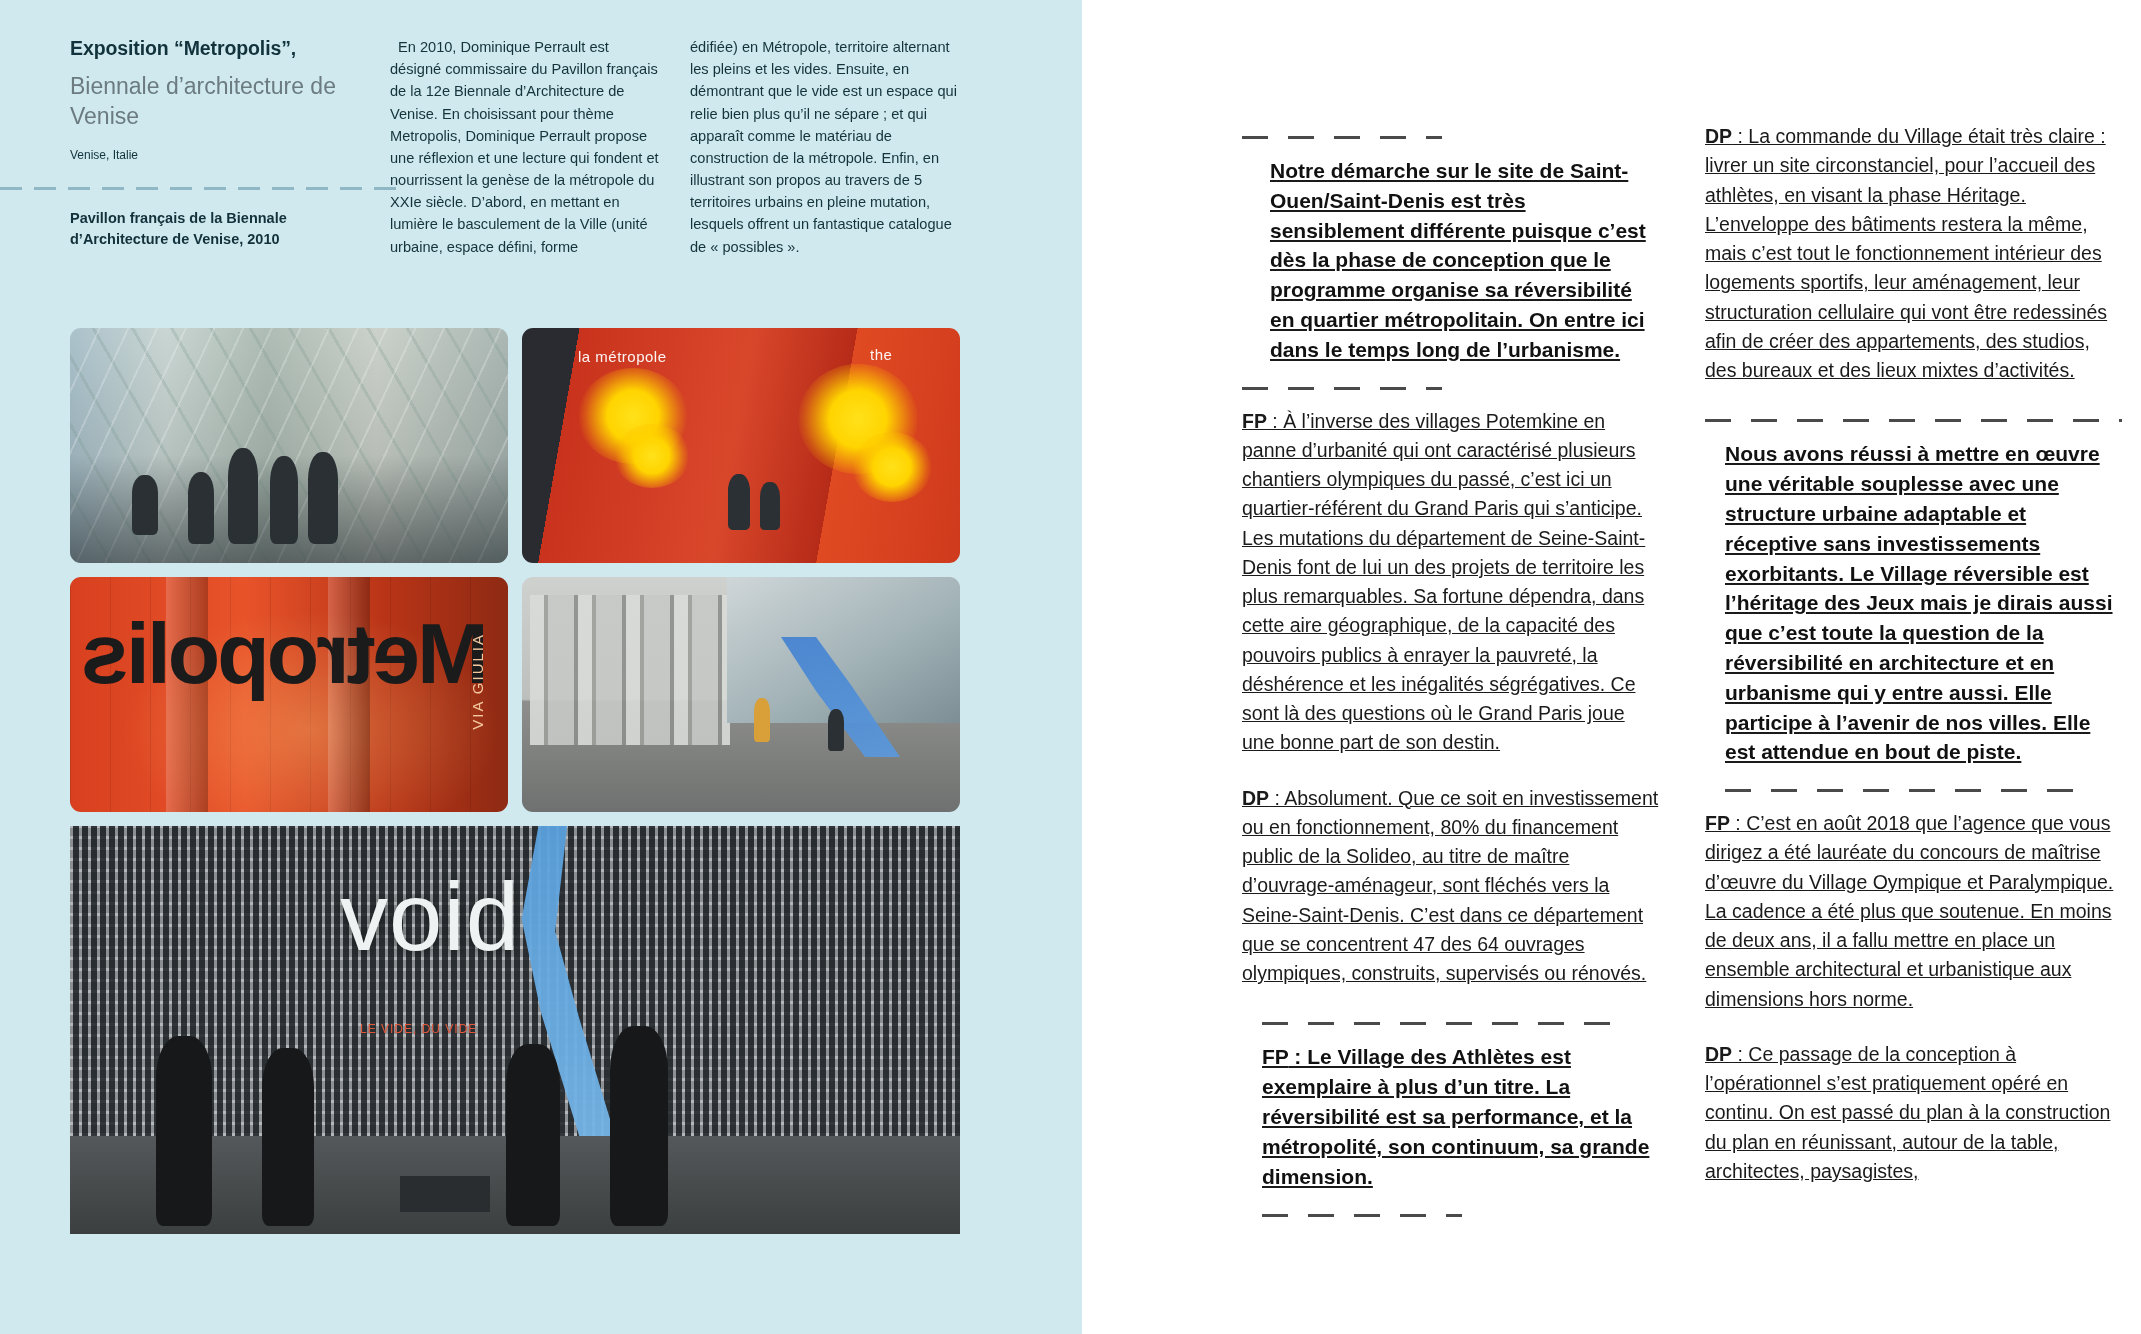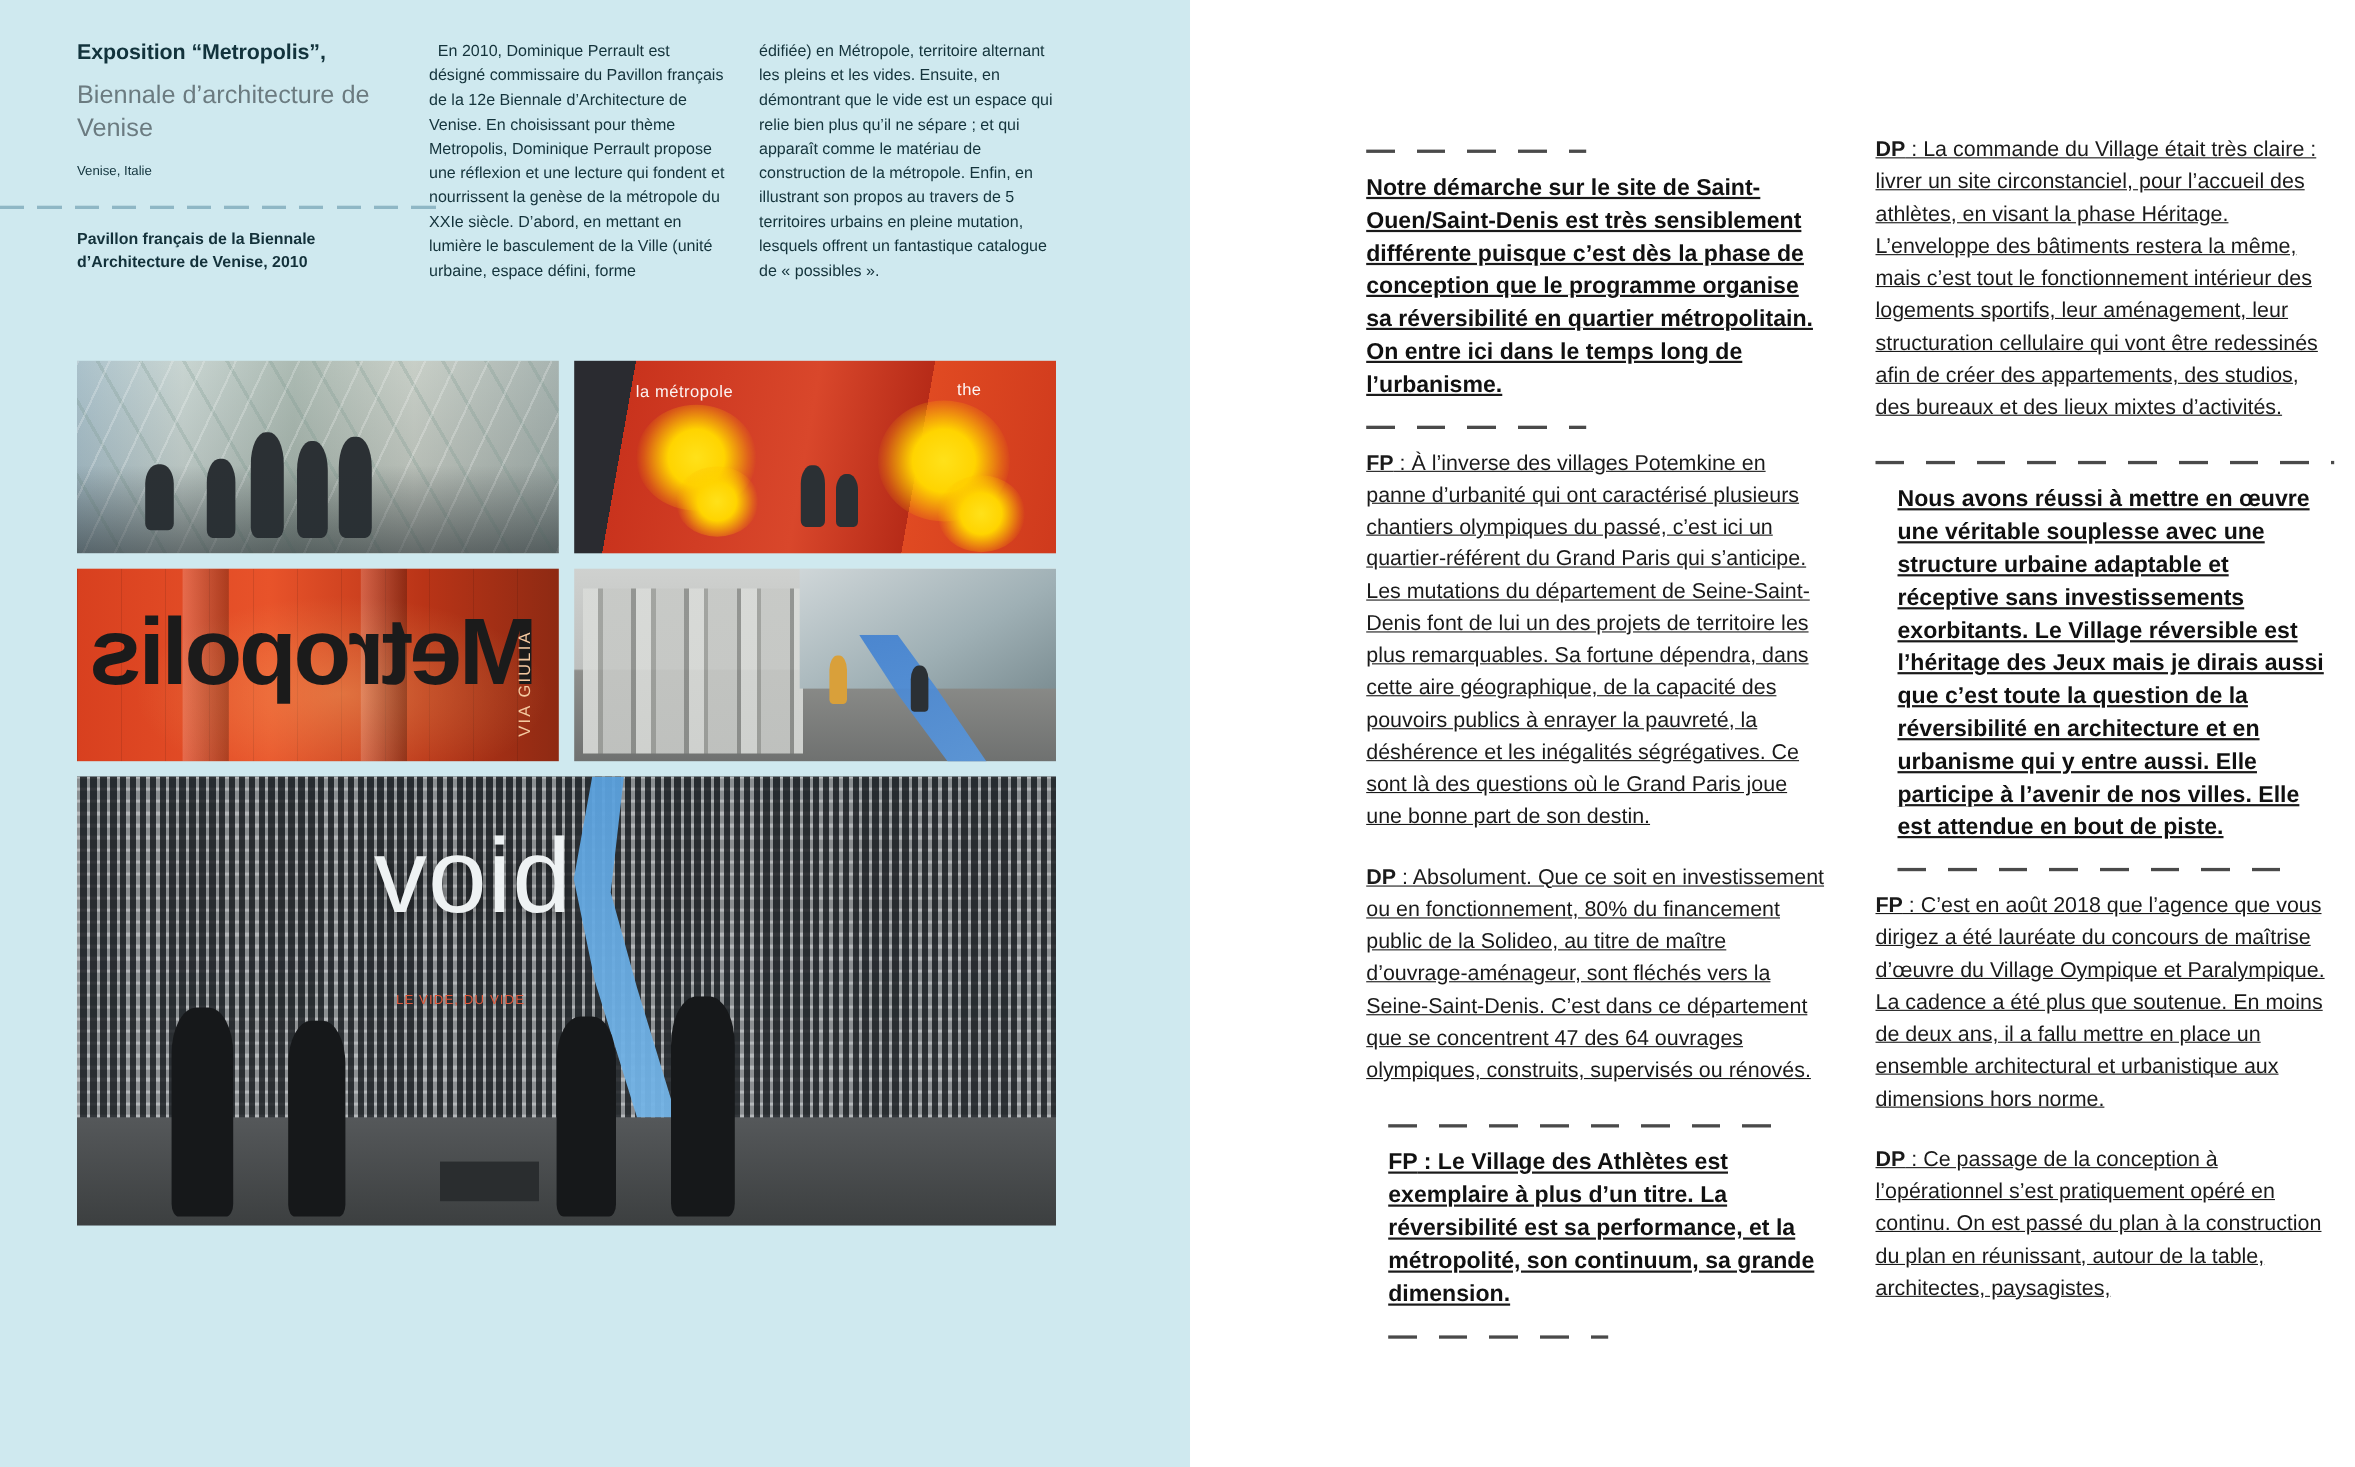--- a/index.html
+++ b/index.html
@@ -102,21 +102,21 @@
   }
   .row2 {
     display: flex;
     gap: 14px;
   }
   .thumb {
     position: relative;
     overflow: hidden;
     background: #223;
   }
-  .t-small { width: 438px; height: 175px; }
+  .t-small { width: 438px; height: 235px; border-radius: 11px; }
   .t-wide  { width: 890px; height: 408px; margin-top: 14px; }
   .row-gap { margin-top: 14px; }
 
   
   .img1 {
     background:
       linear-gradient(160deg, rgba(255,255,255,0.12), rgba(0,0,0,0.25)),
       linear-gradient(90deg, #9fb9c4 0%, #c8d6d2 22%, #aebfb6 45%, #d7dfd6 70%, #b9c8c4 100%);
   }
   .img1::before {
@@ -302,21 +302,21 @@
   }
   .tcol p { margin: 0 0 26px 0; }
   .pullquote {
     font-weight: bold;
     font-size: 21px;
     line-height: 1.42;
     color: #111;
     margin: 0 0 14px 0;
     padding-left: 20px;
   }
-  .pullquote.noindent { padding-left: 0; }
+  .pullquote.noindent { padding-left: 0; margin-left: 28px; }
   .dashline {
     height: 18px;
     margin: 6px 0 10px 0;
     background: repeating-linear-gradient(to right,
       #4a4a4a 0px, #4a4a4a 26px, transparent 26px, transparent 46px);
     background-position: 0 8px;
     background-size: 100% 3px;
     background-repeat: repeat-x;
   }
   .dashline.indent { margin-left: 20px; width: 360px; }

